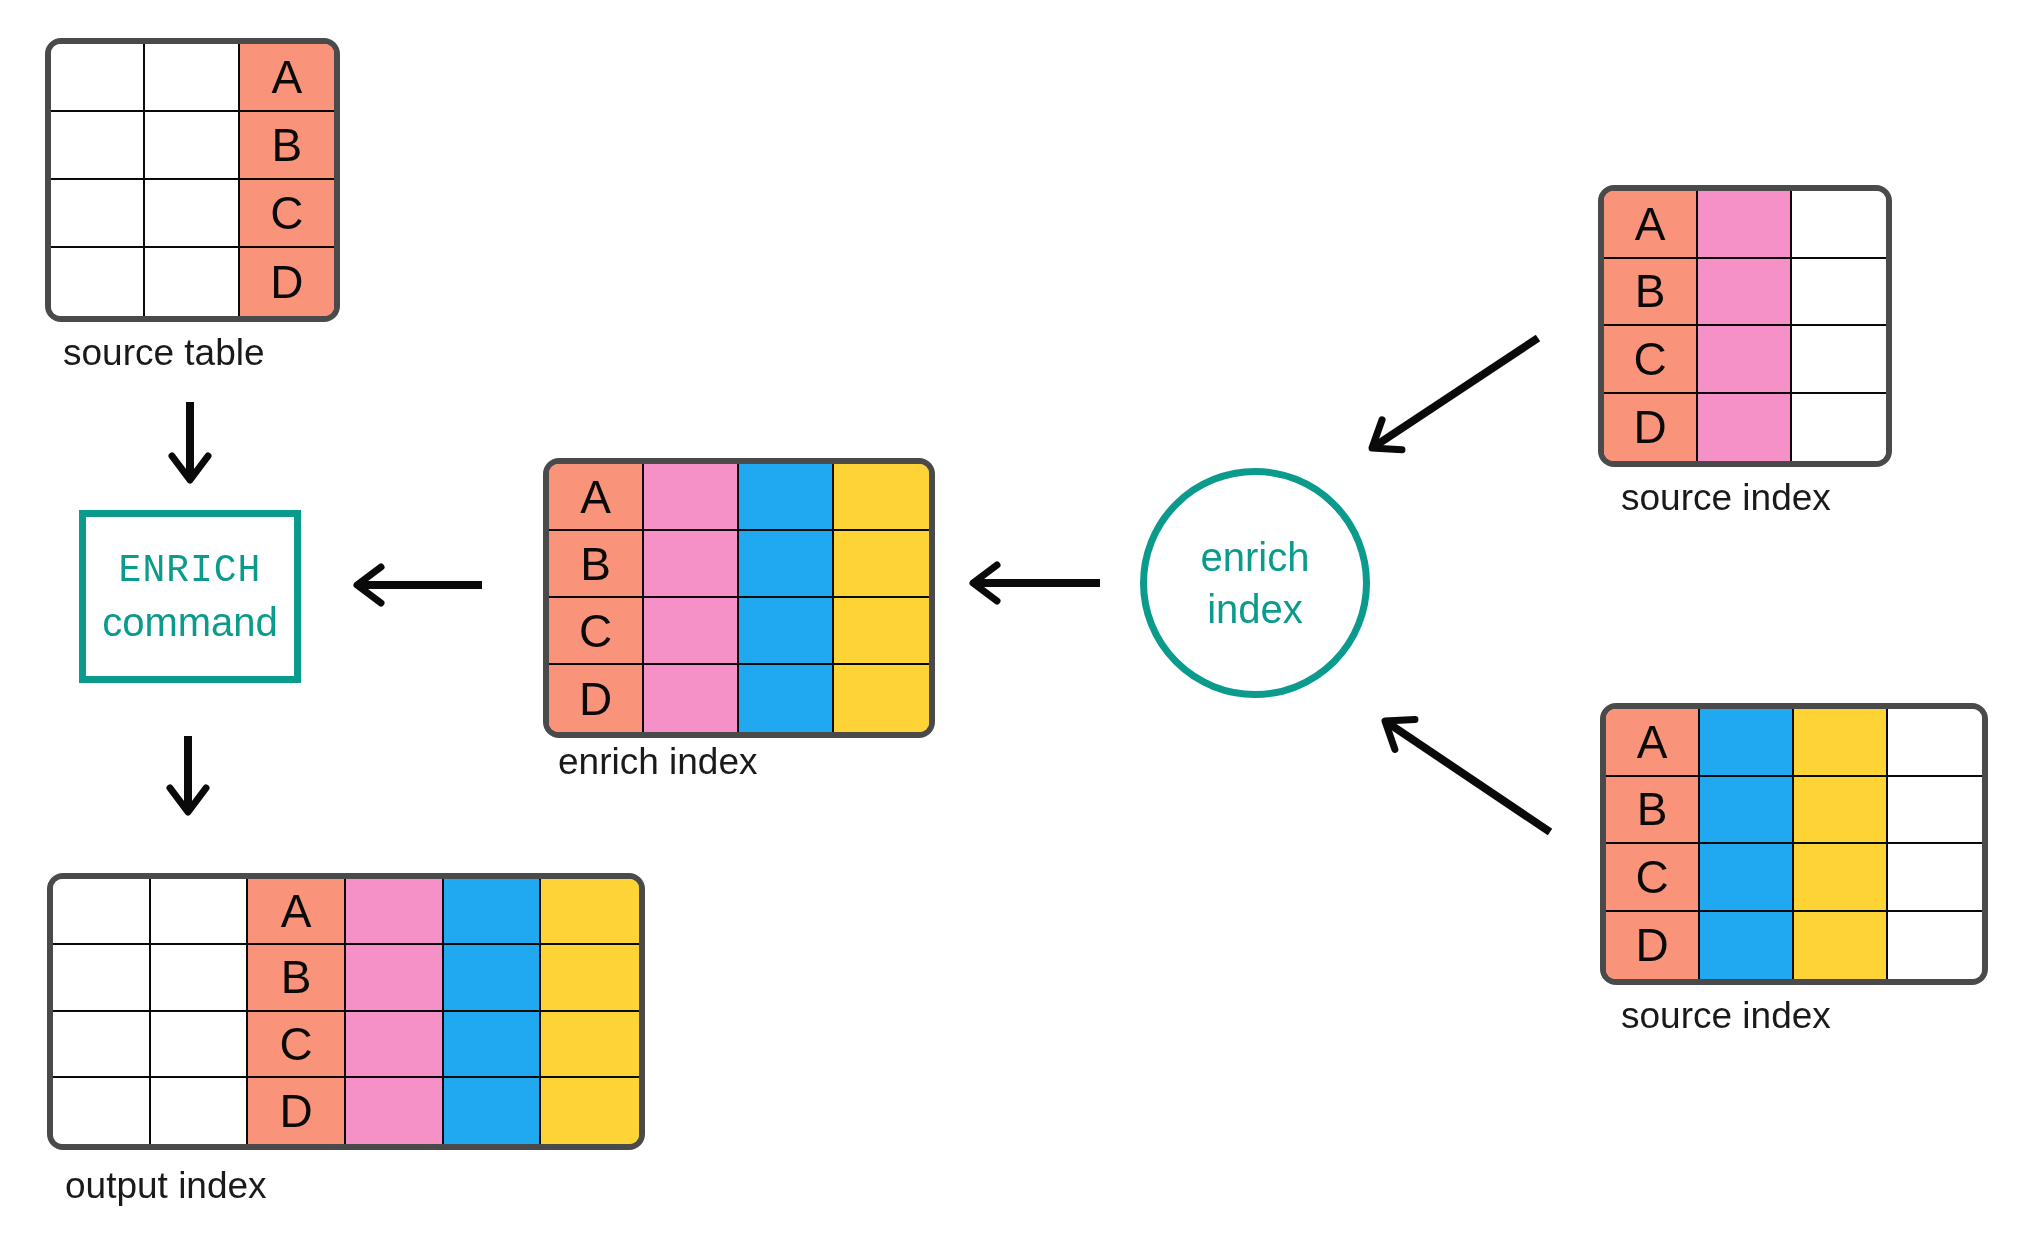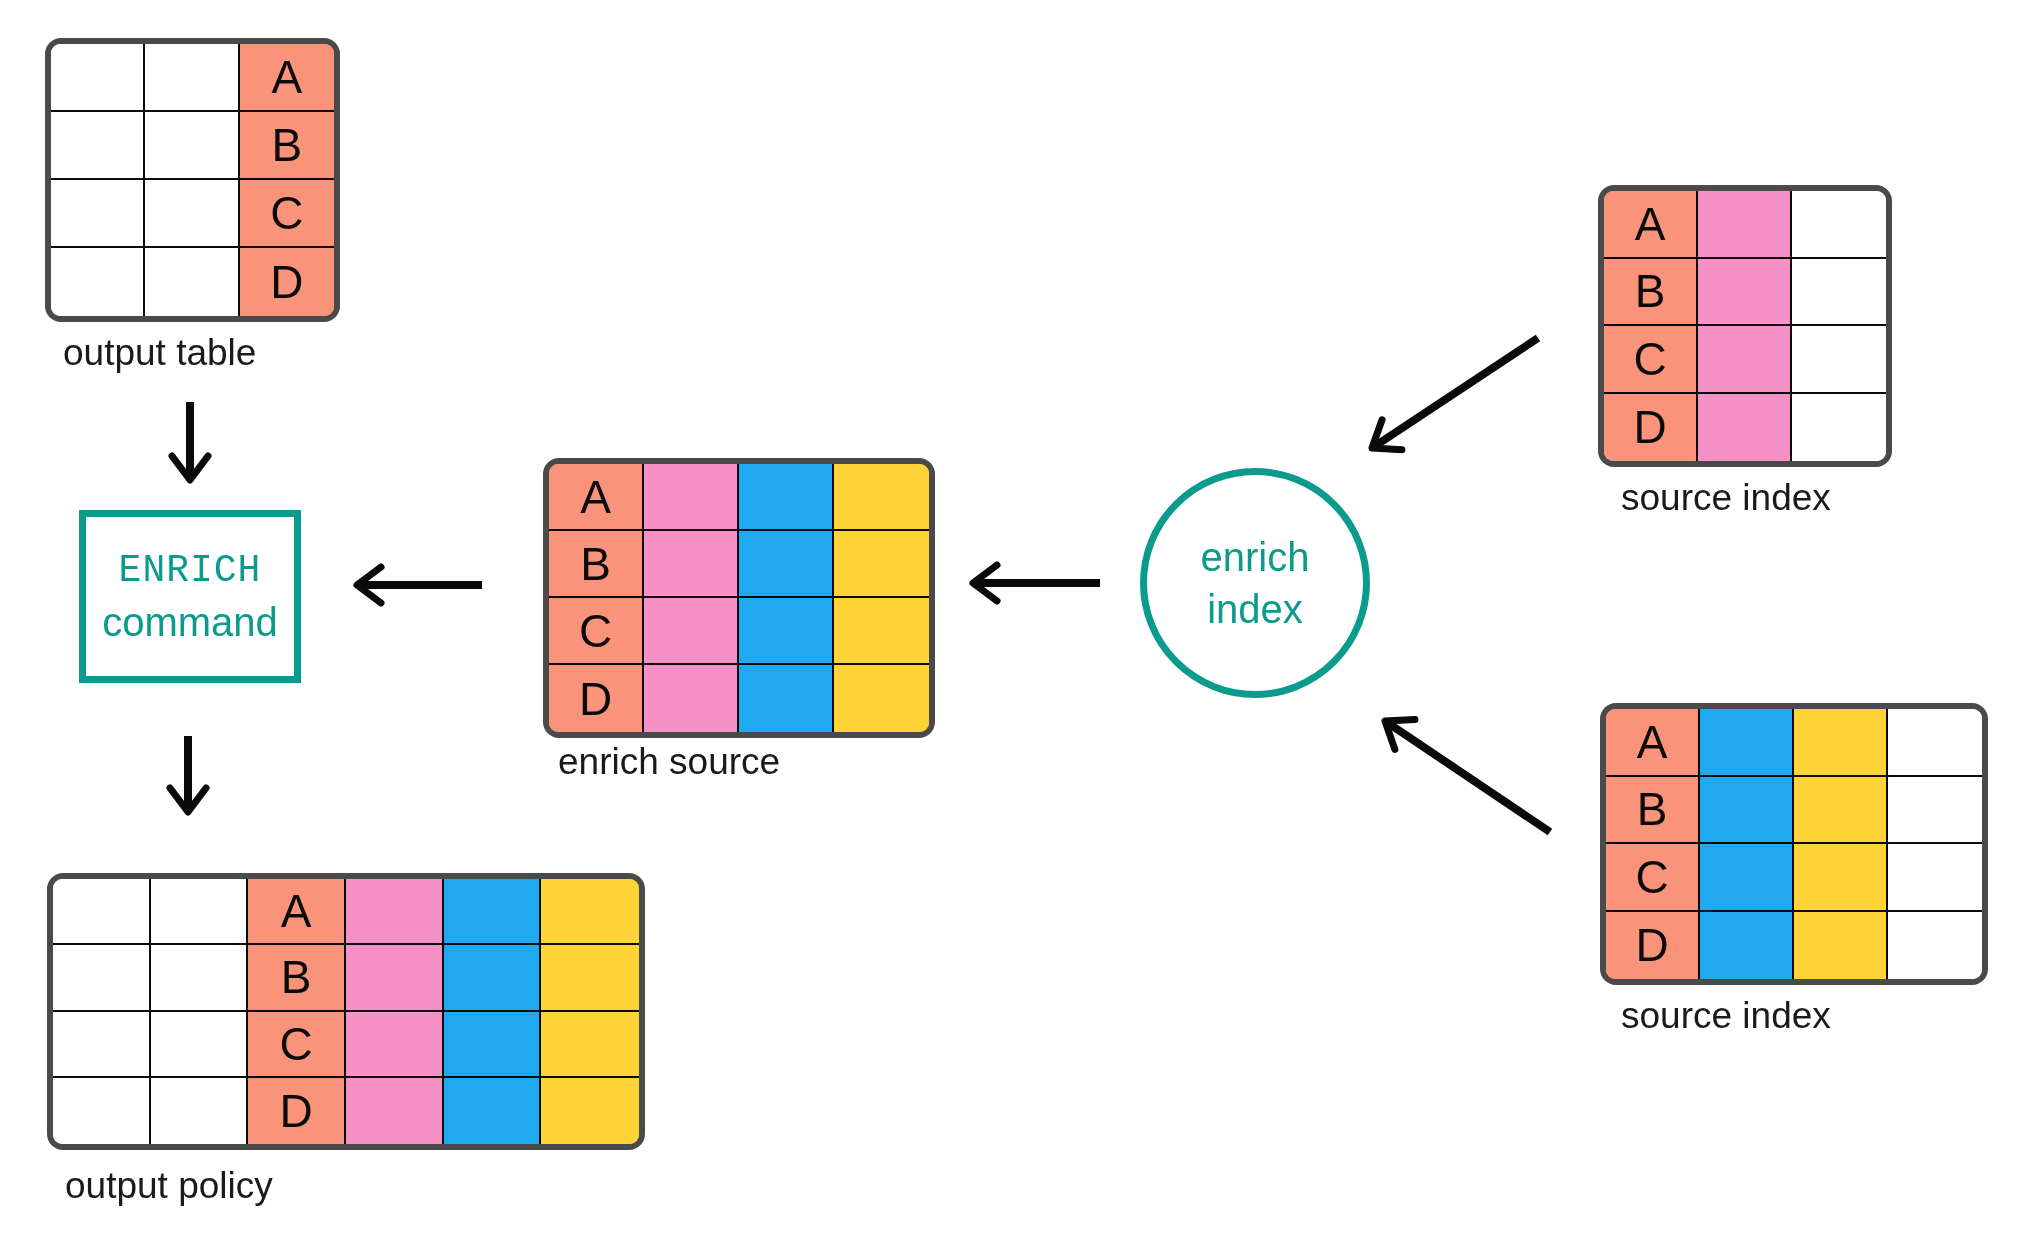--- a/index.html
+++ b/index.html
@@ -120,21 +120,21 @@
         <div class="cell" style="background: rgb(255, 255, 255); border-right: 2px solid rgb(10, 10, 10); border-bottom: 2px solid rgb(10, 10, 10);"></div>
         <div class="cell" style="background: rgb(255, 255, 255); border-right: 2px solid rgb(10, 10, 10); border-bottom: 2px solid rgb(10, 10, 10);"></div>
         <div class="cell" style="background: rgb(249, 148, 122); border-bottom: 2px solid rgb(10, 10, 10);">B</div>
         <div class="cell" style="background: rgb(255, 255, 255); border-right: 2px solid rgb(10, 10, 10); border-bottom: 2px solid rgb(10, 10, 10);"></div>
         <div class="cell" style="background: rgb(255, 255, 255); border-right: 2px solid rgb(10, 10, 10); border-bottom: 2px solid rgb(10, 10, 10);"></div>
         <div class="cell" style="background: rgb(249, 148, 122); border-bottom: 2px solid rgb(10, 10, 10);">C</div>
         <div class="cell" style="background: rgb(255, 255, 255); border-right: 2px solid rgb(10, 10, 10);"></div>
         <div class="cell" style="background: rgb(255, 255, 255); border-right: 2px solid rgb(10, 10, 10);"></div>
         <div class="cell" style="background: rgb(249, 148, 122);">D</div>
       </div>
-    <figcaption class="lbl">output table</figcaption>
+    <figcaption class="lbl">source table</figcaption>
   </figure>
 
   <figure class="tbl" style="left:543px; top:458px; width:392px; height:280px;">
     <div class="grid" style="grid-template-columns: repeat(4, 1fr);">
         <div class="cell" style="background: rgb(249, 148, 122); border-right: 2px solid rgb(10, 10, 10); border-bottom: 2px solid rgb(10, 10, 10);">A</div>
         <div class="cell" style="background: rgb(246, 145, 200); border-right: 2px solid rgb(10, 10, 10); border-bottom: 2px solid rgb(10, 10, 10);"></div>
         <div class="cell" style="background: rgb(32, 168, 240); border-right: 2px solid rgb(10, 10, 10); border-bottom: 2px solid rgb(10, 10, 10);"></div>
         <div class="cell" style="background: rgb(253, 211, 53); border-bottom: 2px solid rgb(10, 10, 10);"></div>
         <div class="cell" style="background: rgb(249, 148, 122); border-right: 2px solid rgb(10, 10, 10); border-bottom: 2px solid rgb(10, 10, 10);">B</div>
         <div class="cell" style="background: rgb(246, 145, 200); border-right: 2px solid rgb(10, 10, 10); border-bottom: 2px solid rgb(10, 10, 10);"></div>
@@ -142,21 +142,21 @@
         <div class="cell" style="background: rgb(253, 211, 53); border-bottom: 2px solid rgb(10, 10, 10);"></div>
         <div class="cell" style="background: rgb(249, 148, 122); border-right: 2px solid rgb(10, 10, 10); border-bottom: 2px solid rgb(10, 10, 10);">C</div>
         <div class="cell" style="background: rgb(246, 145, 200); border-right: 2px solid rgb(10, 10, 10); border-bottom: 2px solid rgb(10, 10, 10);"></div>
         <div class="cell" style="background: rgb(32, 168, 240); border-right: 2px solid rgb(10, 10, 10); border-bottom: 2px solid rgb(10, 10, 10);"></div>
         <div class="cell" style="background: rgb(253, 211, 53); border-bottom: 2px solid rgb(10, 10, 10);"></div>
         <div class="cell" style="background: rgb(249, 148, 122); border-right: 2px solid rgb(10, 10, 10);">D</div>
         <div class="cell" style="background: rgb(246, 145, 200); border-right: 2px solid rgb(10, 10, 10);"></div>
         <div class="cell" style="background: rgb(32, 168, 240); border-right: 2px solid rgb(10, 10, 10);"></div>
         <div class="cell" style="background: rgb(253, 211, 53);"></div>
       </div>
-    <figcaption class="lbl" style="left:9px; top:calc(100% + 9px);">enrich source</figcaption>
+    <figcaption class="lbl" style="left:9px; top:calc(100% + 9px);">enrich index</figcaption>
   </figure>
 
   <figure class="tbl" style="left:1598px; top:185px; width:294px; height:282px;">
     <div class="grid" style="grid-template-columns: repeat(3, 1fr);">
         <div class="cell" style="background: rgb(249, 148, 122); border-right: 2px solid rgb(10, 10, 10); border-bottom: 2px solid rgb(10, 10, 10);">A</div>
         <div class="cell" style="background: rgb(246, 145, 200); border-right: 2px solid rgb(10, 10, 10); border-bottom: 2px solid rgb(10, 10, 10);"></div>
         <div class="cell" style="background: rgb(255, 255, 255); border-bottom: 2px solid rgb(10, 10, 10);"></div>
         <div class="cell" style="background: rgb(249, 148, 122); border-right: 2px solid rgb(10, 10, 10); border-bottom: 2px solid rgb(10, 10, 10);">B</div>
         <div class="cell" style="background: rgb(246, 145, 200); border-right: 2px solid rgb(10, 10, 10); border-bottom: 2px solid rgb(10, 10, 10);"></div>
         <div class="cell" style="background: rgb(255, 255, 255); border-bottom: 2px solid rgb(10, 10, 10);"></div>
@@ -212,21 +212,21 @@
         <div class="cell" style="background: rgb(246, 145, 200); border-right: 2px solid rgb(10, 10, 10); border-bottom: 2px solid rgb(10, 10, 10);"></div>
         <div class="cell" style="background: rgb(32, 168, 240); border-right: 2px solid rgb(10, 10, 10); border-bottom: 2px solid rgb(10, 10, 10);"></div>
         <div class="cell" style="background: rgb(253, 211, 53); border-bottom: 2px solid rgb(10, 10, 10);"></div>
         <div class="cell" style="background: rgb(255, 255, 255); border-right: 2px solid rgb(10, 10, 10);"></div>
         <div class="cell" style="background: rgb(255, 255, 255); border-right: 2px solid rgb(10, 10, 10);"></div>
         <div class="cell" style="background: rgb(249, 148, 122); border-right: 2px solid rgb(10, 10, 10);">D</div>
         <div class="cell" style="background: rgb(246, 145, 200); border-right: 2px solid rgb(10, 10, 10);"></div>
         <div class="cell" style="background: rgb(32, 168, 240); border-right: 2px solid rgb(10, 10, 10);"></div>
         <div class="cell" style="background: rgb(253, 211, 53);"></div>
       </div>
-    <figcaption class="lbl" style="top:calc(100% + 21px);">output policy</figcaption>
+    <figcaption class="lbl" style="top:calc(100% + 21px);">output index</figcaption>
   </figure>
 
   <div class="cmd">
     <div class="cmd-l1">ENRICH</div>
     <div class="cmd-l2">command</div>
   </div>
 
   <div class="policy">
     <div class="policy-line">enrich</div>
     <div class="policy-line">index</div>

